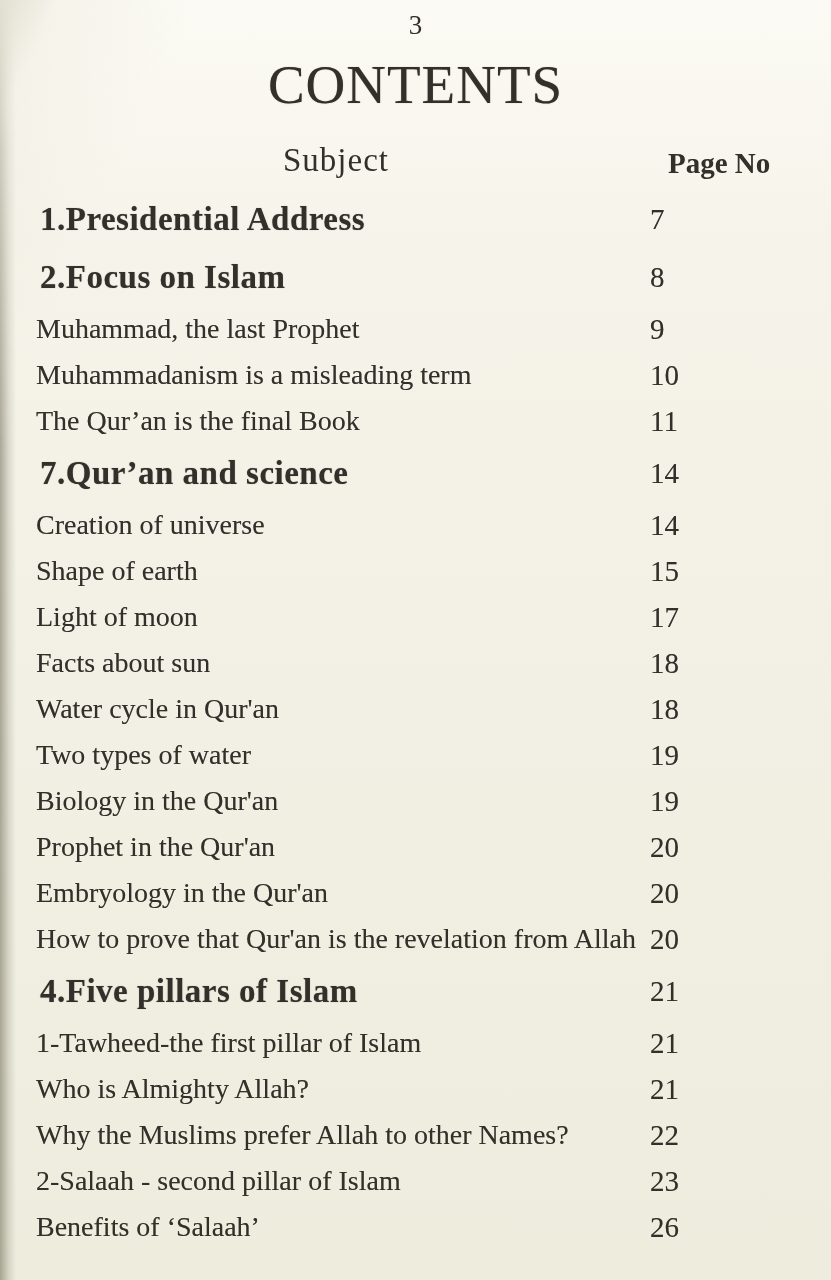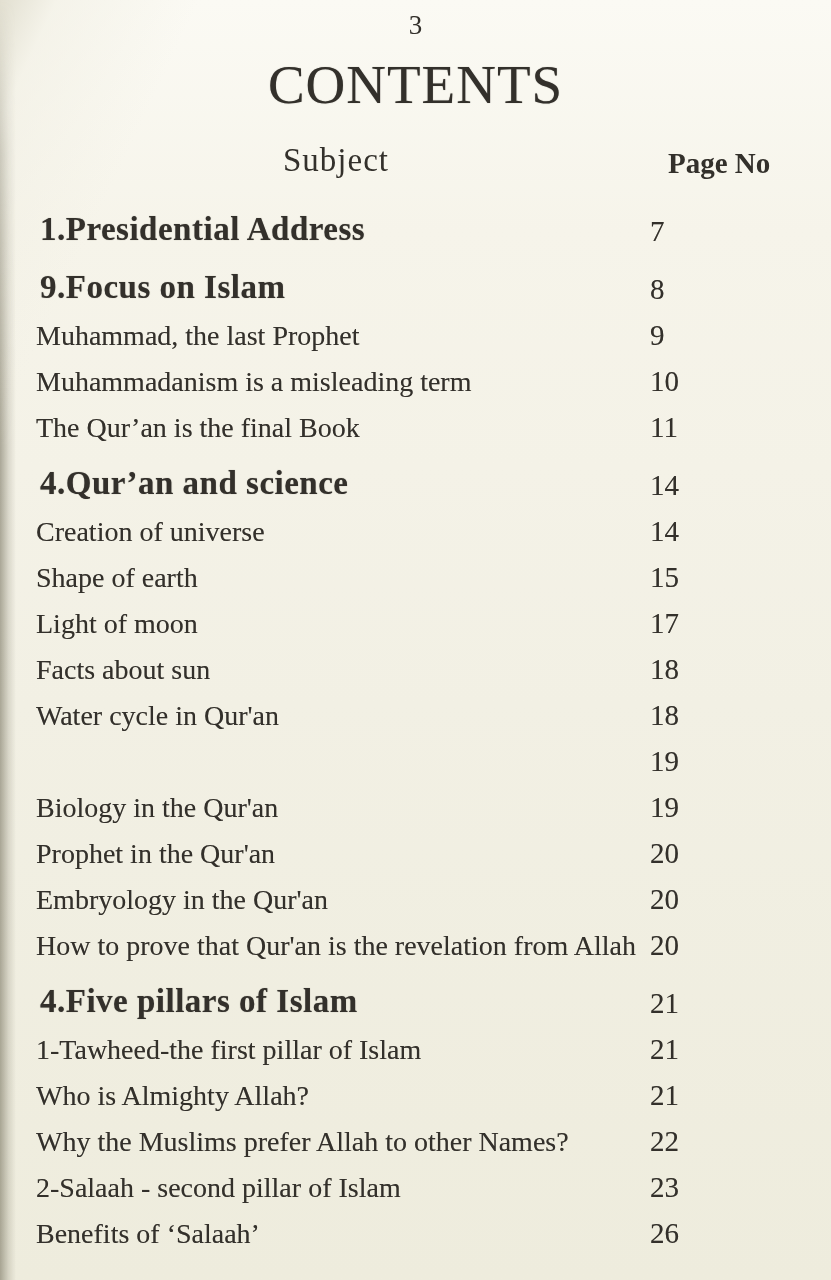--- a/index.html
+++ b/index.html
@@ -65,21 +65,21 @@
     font-weight: bold;
     margin-left: 16px;
   }
   .toc {
     margin-top: 6px;
   }
   .row {
     position: relative;
     height: 46px;
     display: flex;
-    align-items: flex-end;
+    align-items: center;
   }
   .row .subject {
     padding-left: 36px;
     font-size: 28px;
     white-space: nowrap;
     text-shadow: 0 0 0.6px rgba(55,52,46,0.4);
   }
   .row .pageno {
     position: absolute;
     left: 650px;
@@ -113,41 +113,41 @@
   </div>
 
   <div class="toc">
 
       <div class="row bold">
         <span class="subject">1.Presidential Address</span>
         <span class="pageno">7</span>
       </div>
 
       <div class="row bold">
-        <span class="subject">9.Focus on Islam</span>
+        <span class="subject">2.Focus on Islam</span>
         <span class="pageno">8</span>
       </div>
 
       <div class="row">
         <span class="subject">Muhammad, the last Prophet</span>
         <span class="pageno">9</span>
       </div>
 
       <div class="row">
         <span class="subject">Muhammadanism is a misleading term</span>
         <span class="pageno">10</span>
       </div>
 
       <div class="row">
         <span class="subject">The Qur’an is the final Book</span>
         <span class="pageno">11</span>
       </div>
 
       <div class="row bold">
-        <span class="subject">4.Qur’an and science</span>
+        <span class="subject">7.Qur’an and science</span>
         <span class="pageno">14</span>
       </div>
 
       <div class="row">
         <span class="subject">Creation of universe</span>
         <span class="pageno">14</span>
       </div>
 
       <div class="row">
         <span class="subject">Shape of earth</span>
@@ -163,20 +163,21 @@
         <span class="subject">Facts about sun</span>
         <span class="pageno">18</span>
       </div>
 
       <div class="row">
         <span class="subject">Water cycle in Qur'an</span>
         <span class="pageno">18</span>
       </div>
 
       <div class="row">
+        <span class="subject">Two types of water</span>
         <span class="pageno">19</span>
       </div>
 
       <div class="row">
         <span class="subject">Biology in the Qur'an</span>
         <span class="pageno">19</span>
       </div>
 
       <div class="row">
         <span class="subject">Prophet in the Qur'an</span>

